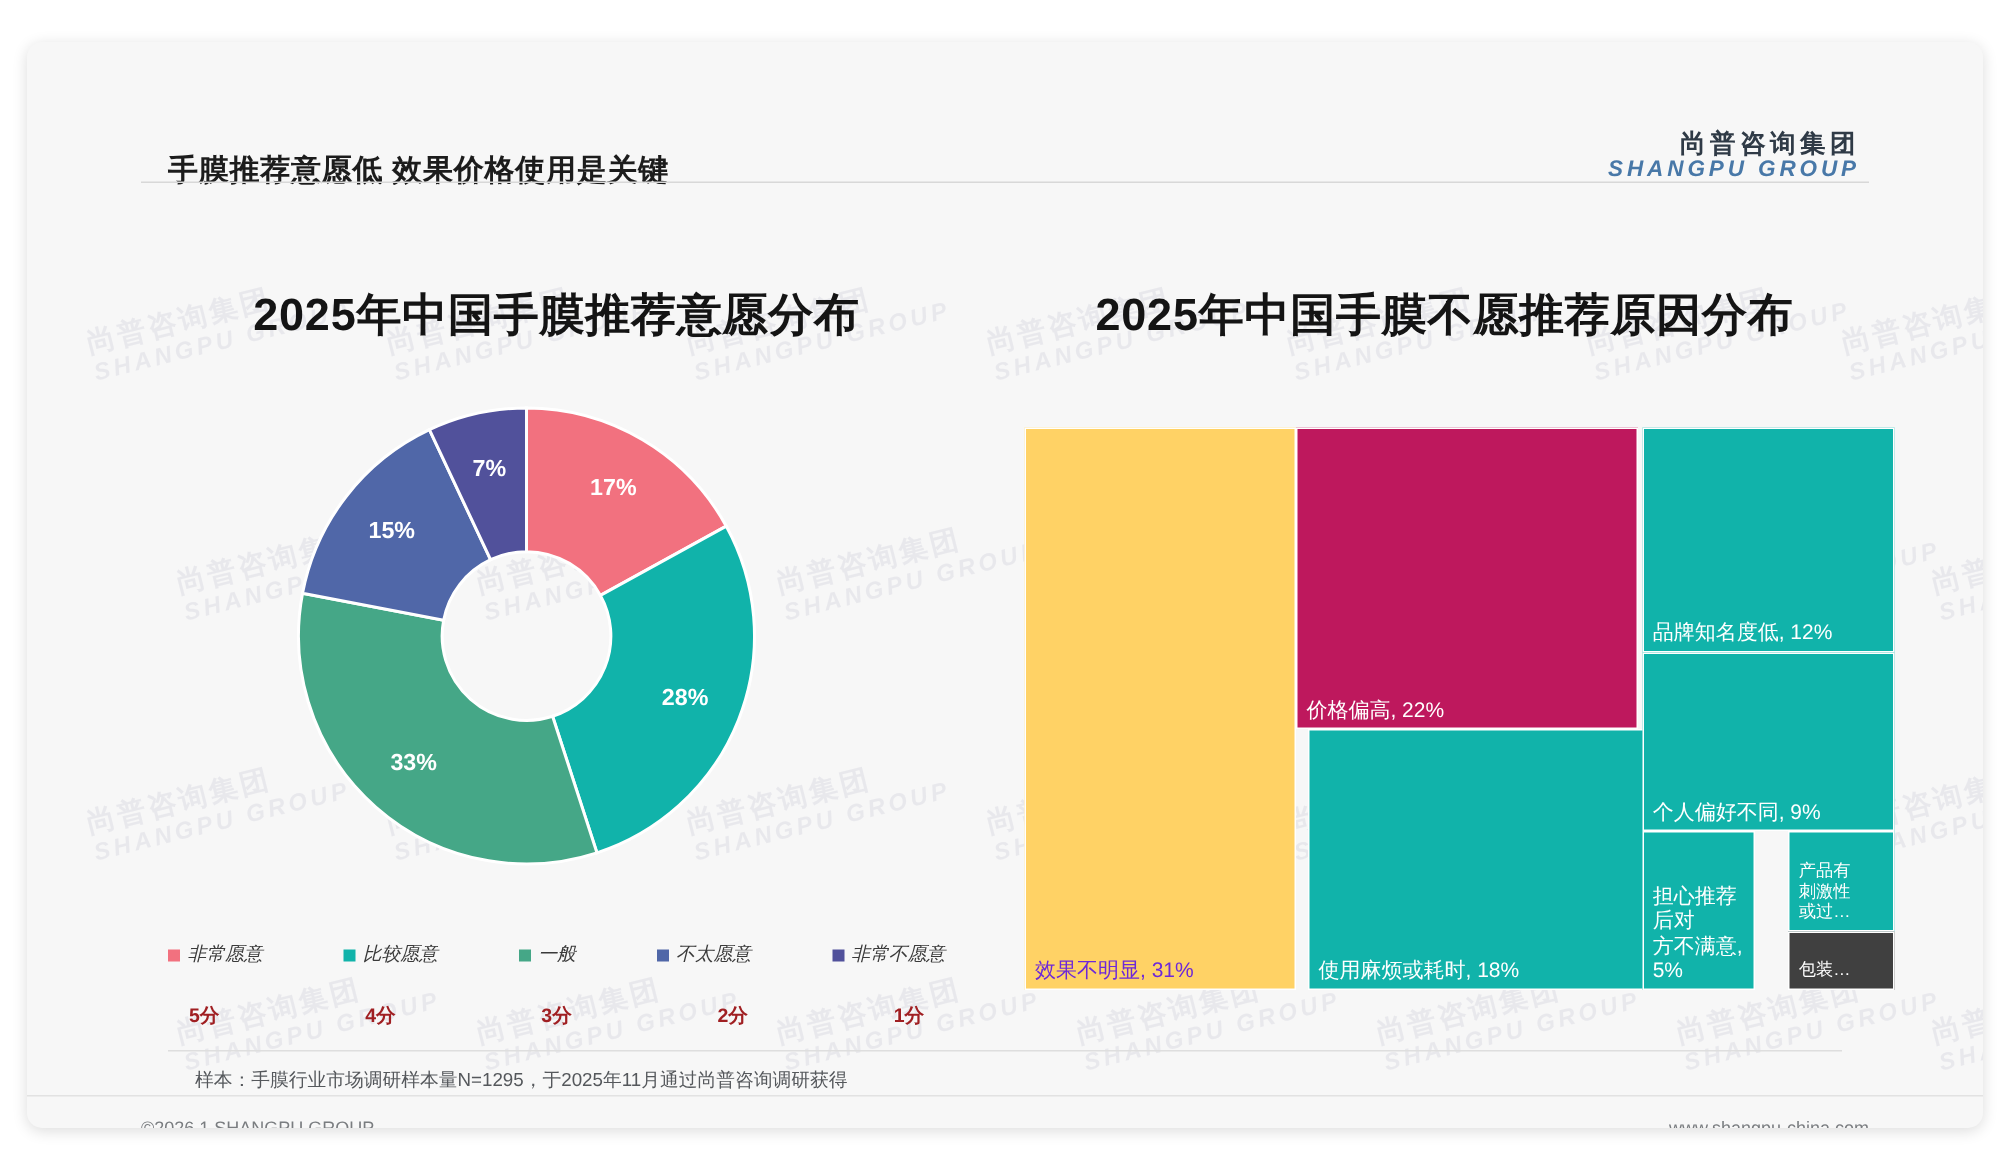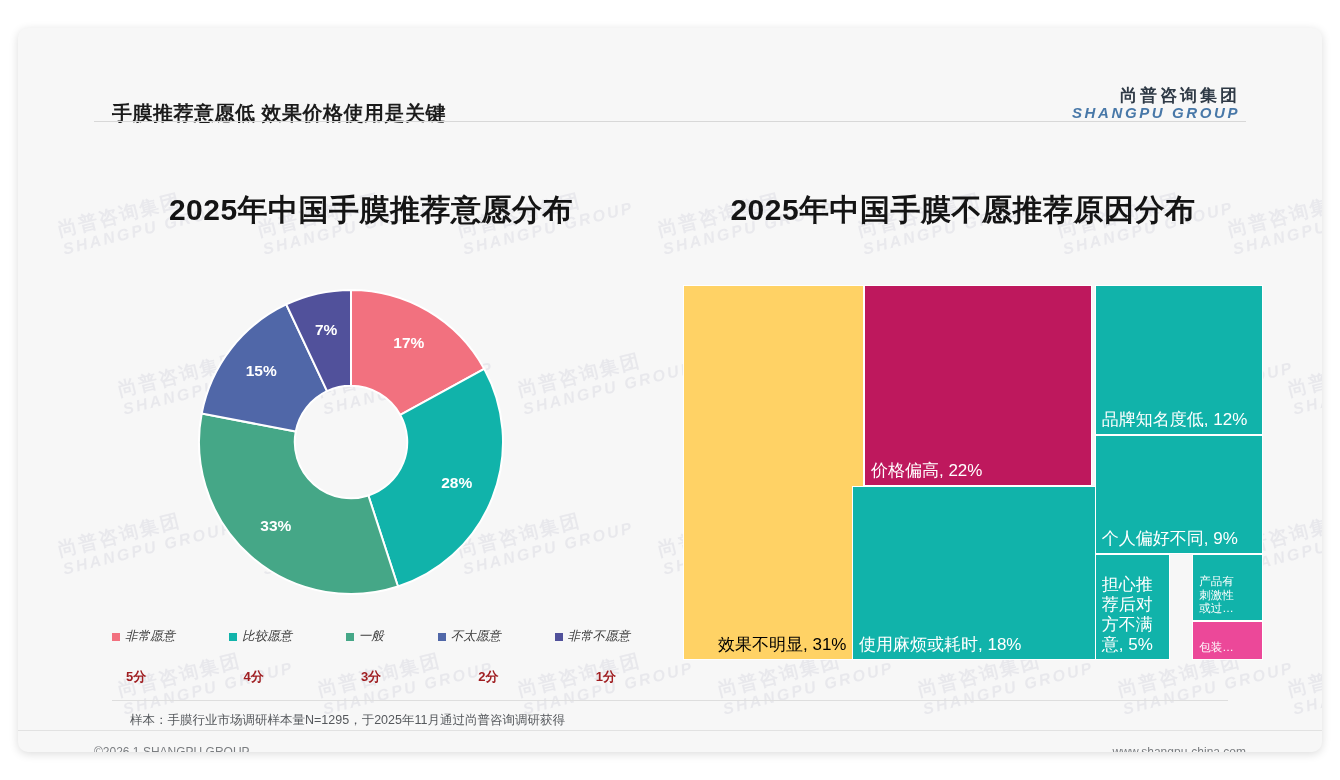--- a/index.html
+++ b/index.html
@@ -106,21 +106,21 @@
     color: #141414;
     letter-spacing: 0.5px;
   }
   #panel-left  { left: 78px;  top: 162px; width: 550px; height: 500px; }
   #panel-right { left: 660px; top: 162px; width: 570px; height: 500px; }
 
   
   .donut-wrap {
     position: absolute;
     left: 95px;
-    top: 92px;
+    top: 74px;
     width: 320px;
     height: 320px;
     text-align: right;
   }
   .donut-wrap svg { display: block; }
   .slice-label {
     fill: #ffffff;
     font-family: "Liberation Sans", sans-serif;
     font-size: 15.5px;
     font-weight: bold;
@@ -185,26 +185,26 @@
     position: absolute;
     box-sizing: border-box;
     border: 1.5px solid #ffffff;
     overflow: hidden;
   }
   .tm-label {
     position: absolute;
     left: 6px;
     bottom: 4px;
     right: 4px;
-    font-size: 17px;
+    font-size: 14px;
     line-height: 1.18;
     color: #ffffff;
     white-space: pre-line;
   }
-  .tm-label.dark { color: #000000; margin-left: 28px; }
+  .tm-label.dark { color: #6d28d9; }
   .tm-label.tiny { font-size: 11.5px; }
 
   
   .footnote-rule {
     position: absolute;
     left: 94px;
     top: 672px;
     width: 1116px;
     height: 1px;
     background: #dedede;
@@ -434,39 +434,39 @@
 
     <div class="panel" id="panel-right">
       <div class="panel-title">2025年中国手膜不愿推荐原因分布</div>
       <div class="treemap" id="treemap">
           <div class="tm-tile" style="left: 0px; top: 0px; width: 180.96px; height: 375px; background: rgb(255, 210, 101);">
             <div class="tm-label dark">效果不明显, 31%</div>
           </div>
           <div class="tm-tile" style="left: 180.96px; top: 0px; width: 228px; height: 201.375px; background: #be185d;">
             <div class="tm-label">价格偏高, 22%</div>
           </div>
-          <div class="tm-tile" style="left: 169px; top: 201.375px; width: 278px; height: 173.625px; background: rgb(17, 179, 170);">
+          <div class="tm-tile" style="left: 189px; top: 201.375px; width: 278px; height: 173.625px; background: rgb(17, 179, 170);">
             <div class="tm-label">使用麻烦或耗时, 18%</div>
           </div>
           <div class="tm-tile" style="left: 411.8px; top: 0px; width: 168.2px; height: 150px; background: rgb(17, 179, 170);">
             <div class="tm-label">品牌知名度低, 12%</div>
           </div>
           <div class="tm-tile" style="left: 411.8px; top: 150px; width: 168.2px; height: 119.25px; background: rgb(17, 179, 170);">
             <div class="tm-label">个人偏好不同, 9%</div>
           </div>
           <div class="tm-tile" style="left: 411.8px; top: 269.25px; width: 75px; height: 105.75px; background: rgb(17, 179, 170);">
             <div class="tm-label">担心推荐后对
 方不满意, 5%</div>
           </div>
           <div class="tm-tile" style="left: 509.24px; top: 269.25px; width: 70.76px; height: 66.75px; background: rgb(17, 179, 170);">
             <div class="tm-label tiny">产品有
 刺激性
 或过…</div>
           </div>
-          <div class="tm-tile" style="left: 509.24px; top: 336px; width: 70.76px; height: 39px; background: #ec4899;">
+          <div class="tm-tile" style="left: 509.24px; top: 336px; width: 70.76px; height: 39px; background: #404040;">
             <div class="tm-label tiny">包装…</div>
           </div>
         </div>
     </div>
 
     <div class="footnote-rule"></div>
     <div class="footnote">样本：手膜行业市场调研样本量N=1295，于2025年11月通过尚普咨询调研获得</div>
 
     <div class="footer-rule"></div>
     <div class="footer">

